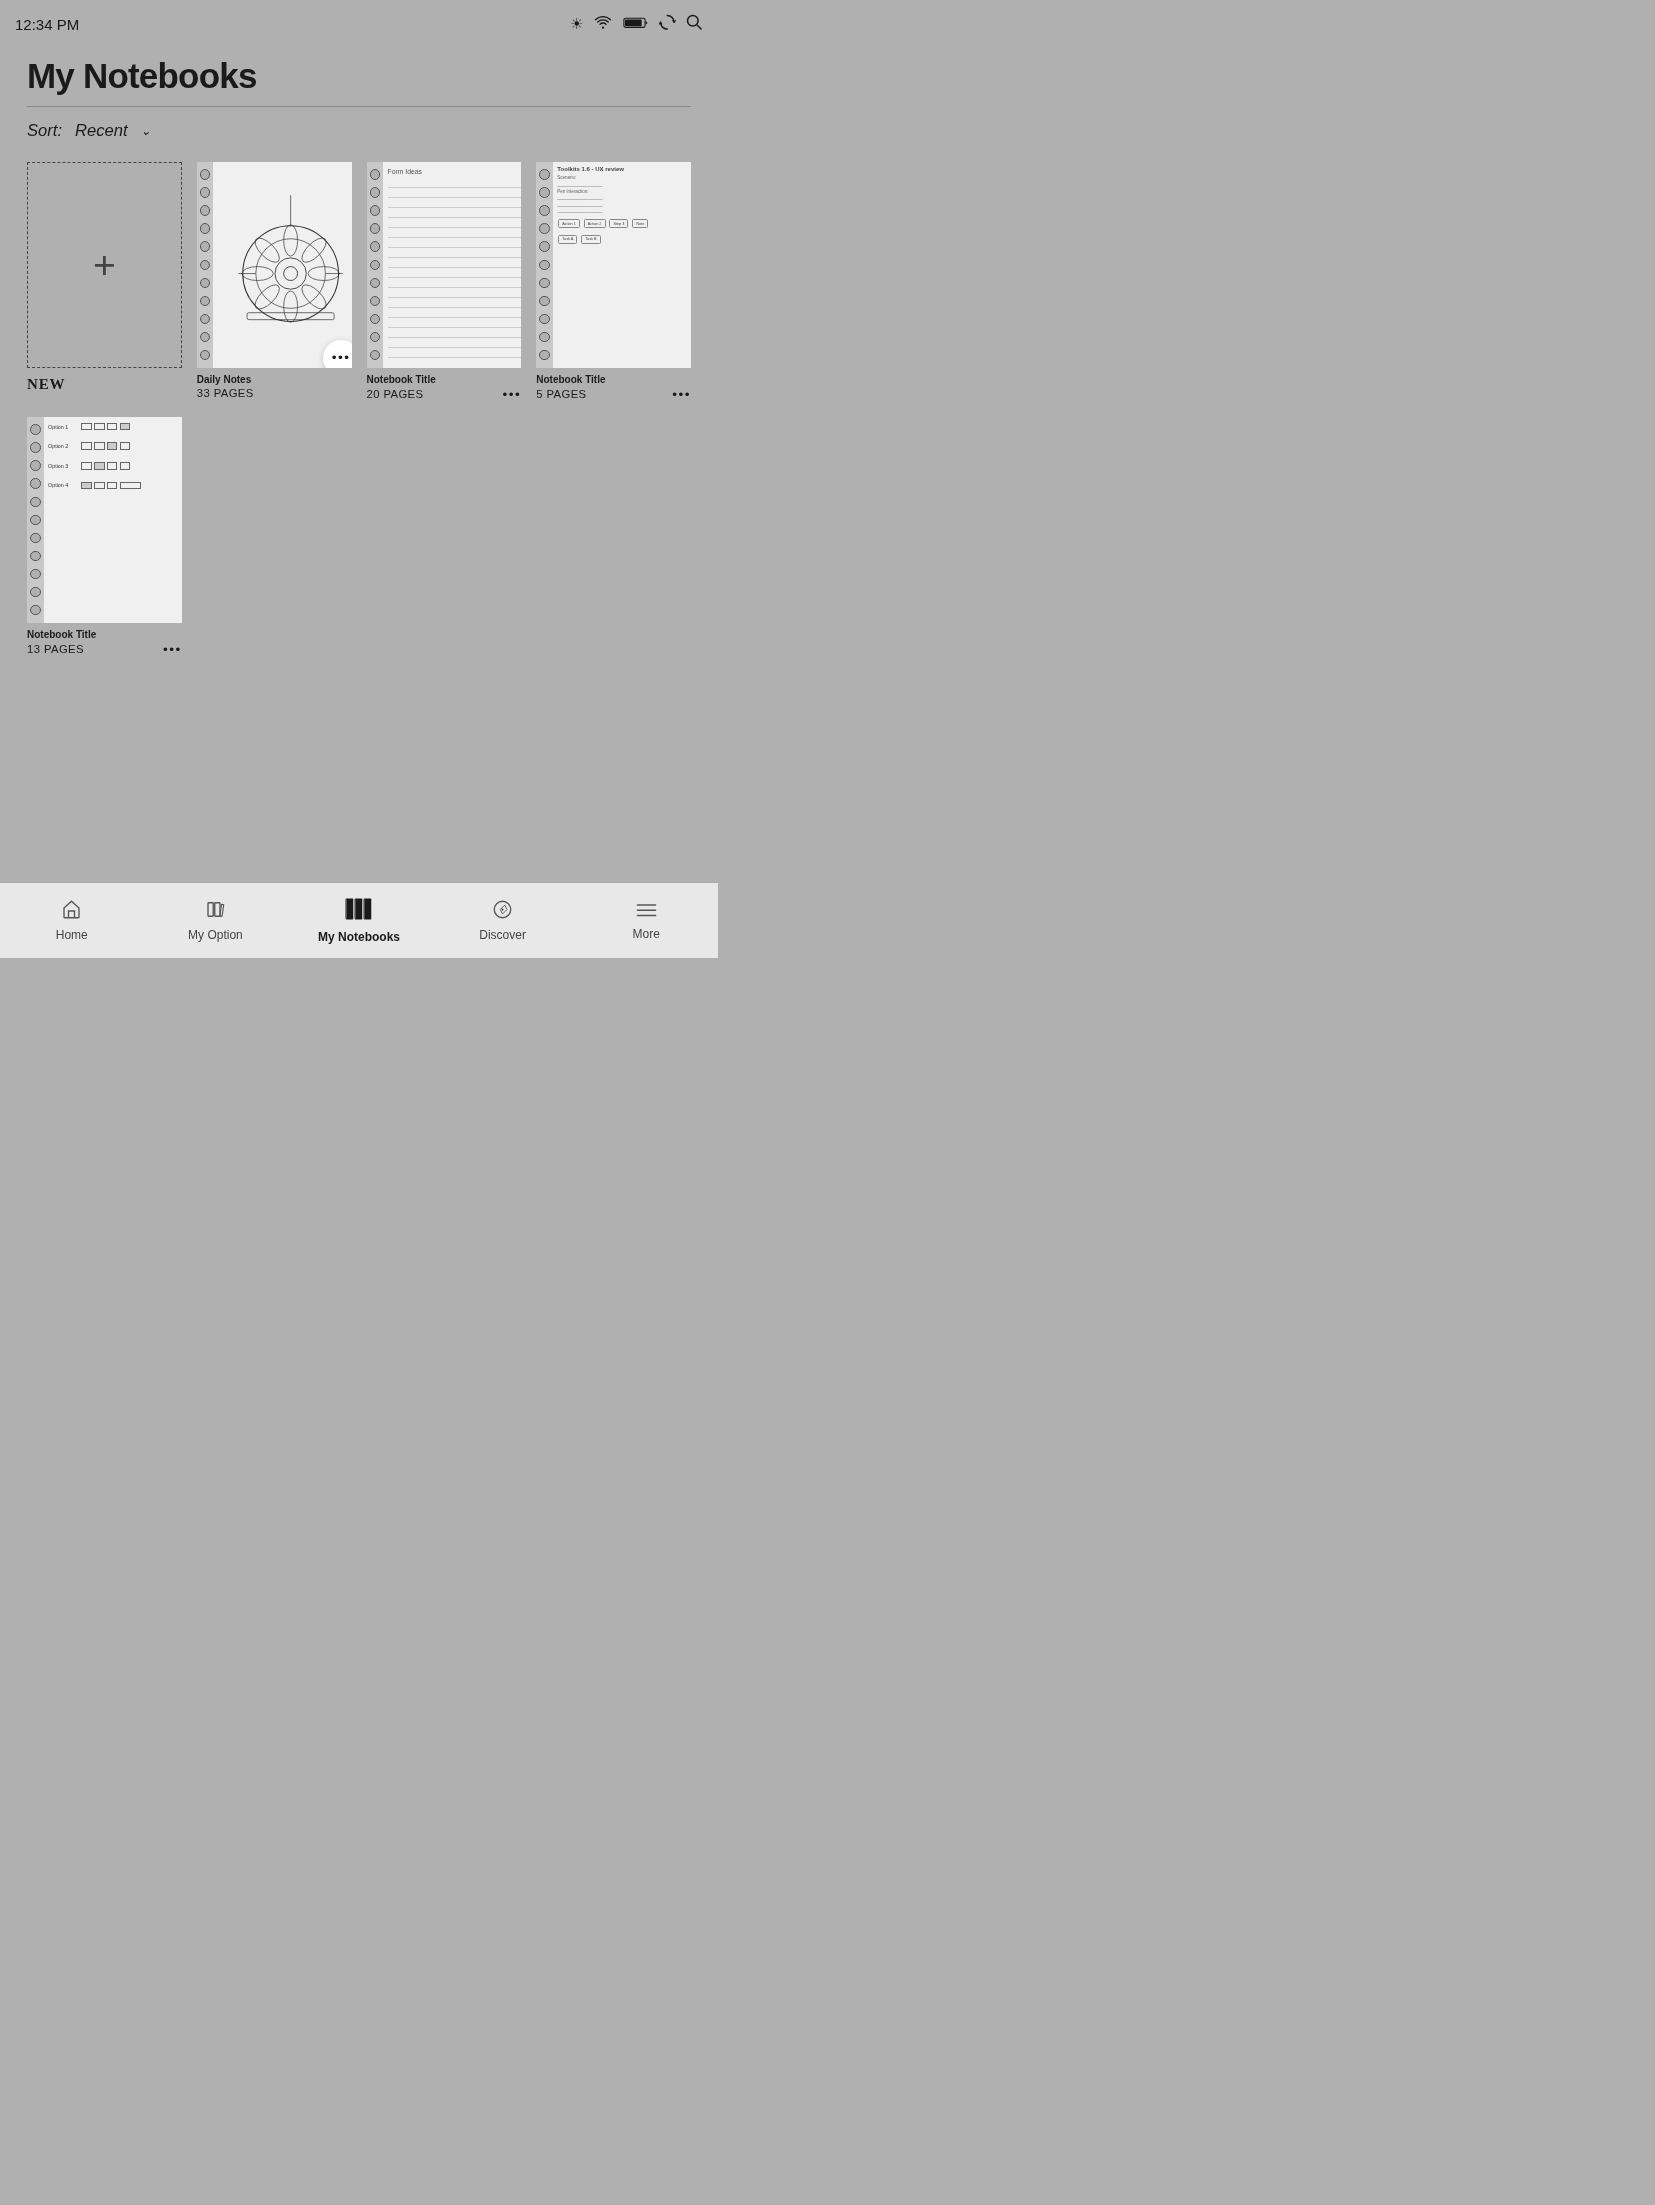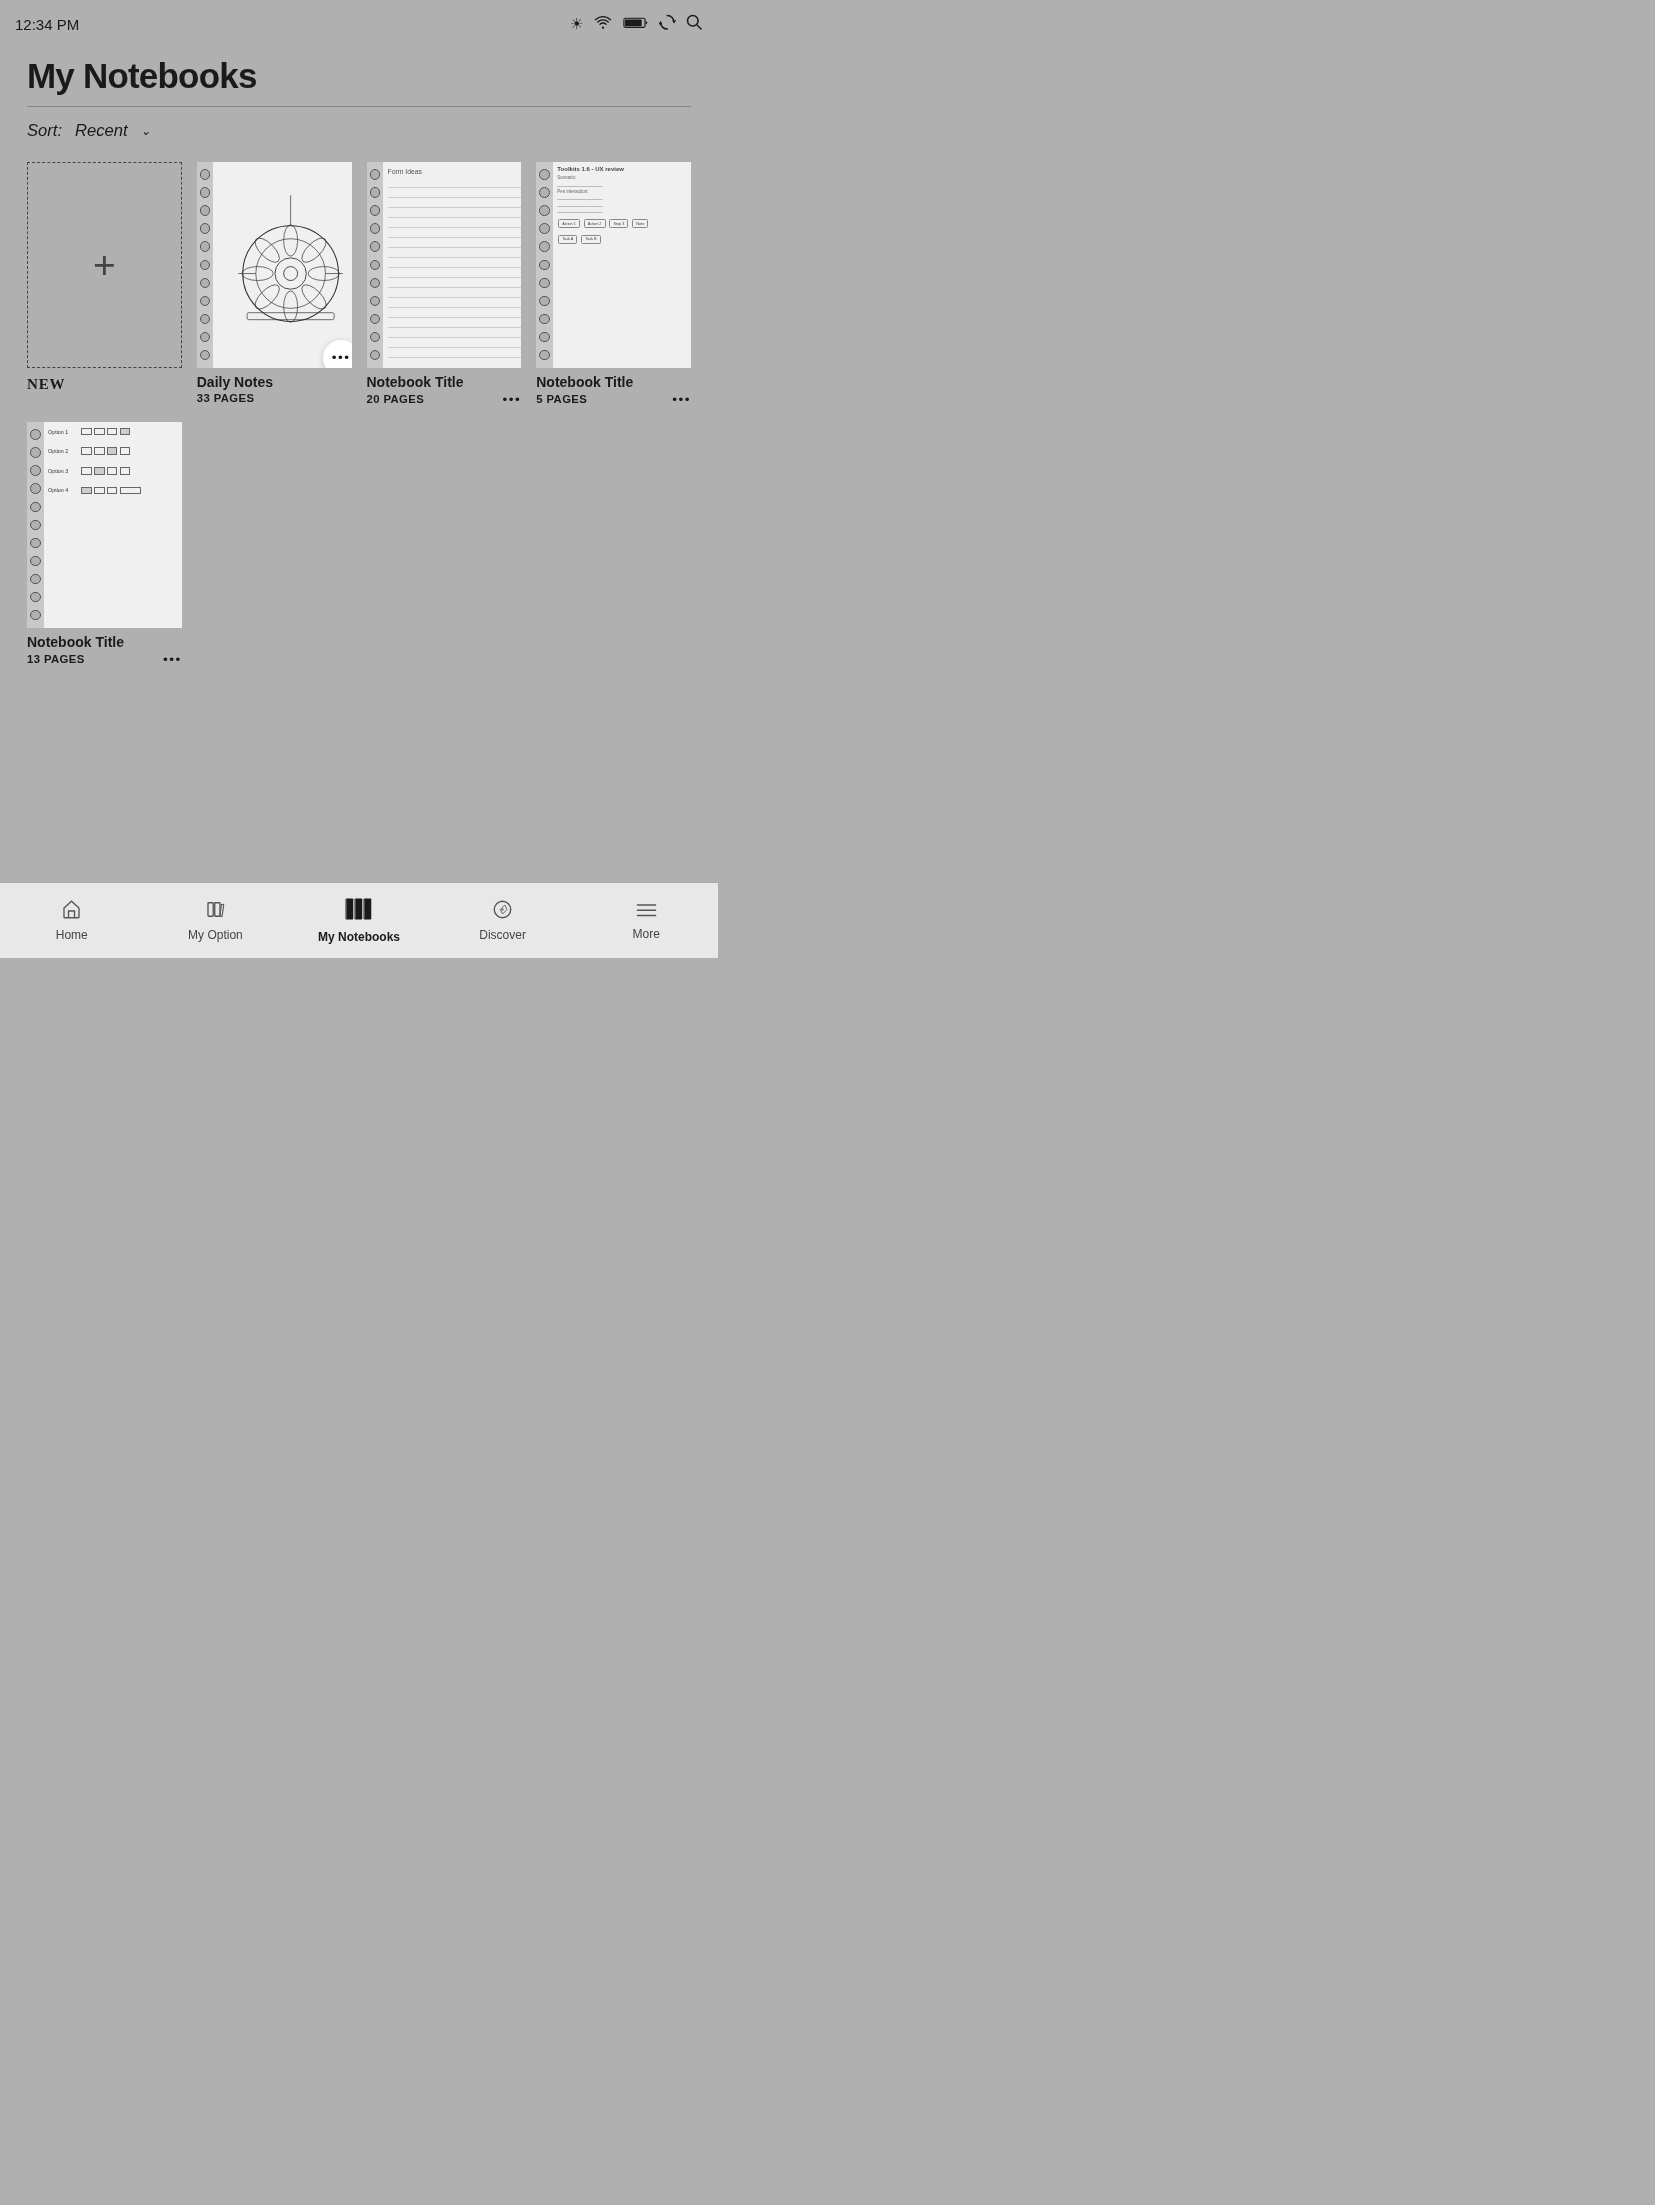--- a/index.html
+++ b/index.html
@@ -243,33 +243,33 @@
       height: 7.6px;
       border: 0.6px solid #666;
     }
 
     
     .notebook-info {
       margin-top: 6px;
       width: 100%;
     }
     .notebook-title {
-      font-size: 14px;
+      font-size: 10px;
       font-weight: 700;
       color: #1a1a1a;
     }
     .notebook-meta {
       display: flex;
       align-items: center;
       justify-content: space-between;
       margin-top: 1.5px;
     }
     .notebook-pages {
       font-size: 11.3px;
-      font-weight: 700;
+      font-weight: 400;
       color: #1a1a1a;
       letter-spacing: 0.4px;
     }
     .more-dots {
       font-size: 13.6px;
       color: #1a1a1a;
       cursor: pointer;
       letter-spacing: 1.5px;
     }
 

